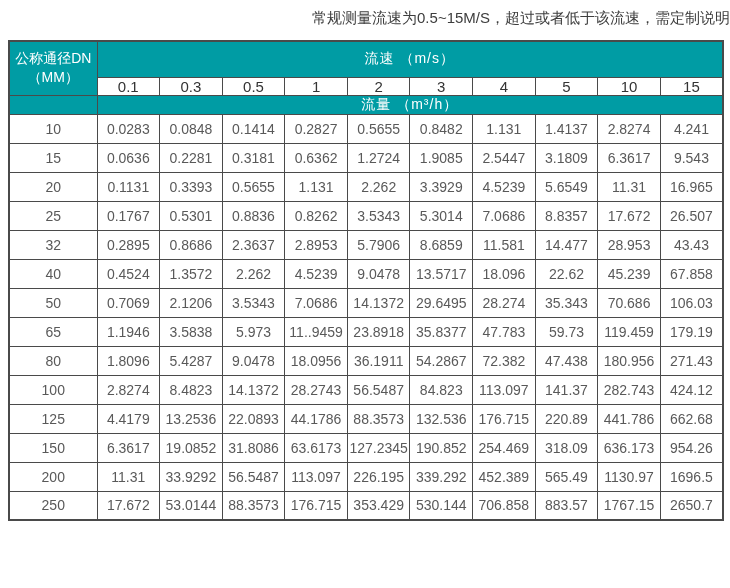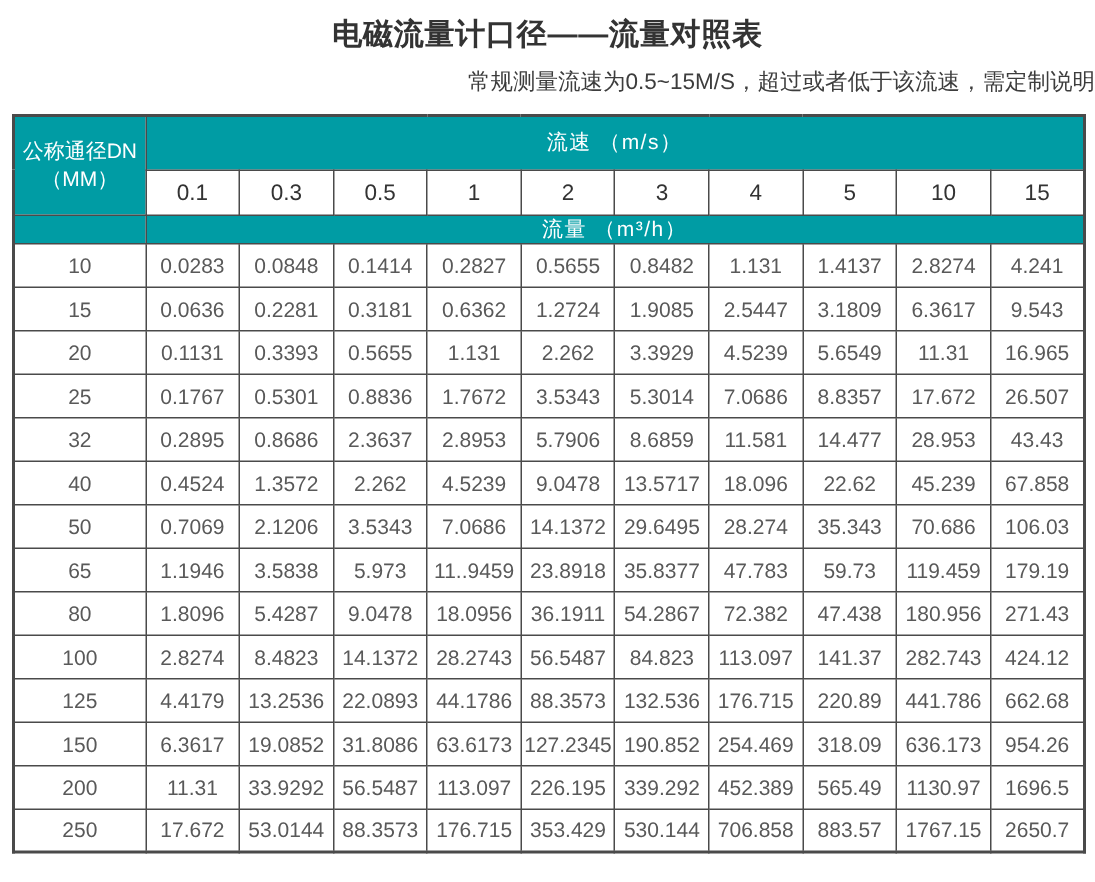--- a/index.html
+++ b/index.html
@@ -51,34 +51,33 @@
     color: var(--header-text);
     font-weight: normal;
   }
   th.corner { font-size: 14px; line-height: 1.4; }
   th.group-header { font-size: 14px; height: 36px; letter-spacing: 1px; }
   tr.velocity-values th {
     background: #FFFFFF;
     color: #333333;
     font-weight: normal;
     font-size: 15px;
-    height: 30px;
+    height: 18px;
   }
   tr.flow-group-row th { height: 17px; letter-spacing: 1px; }
   tbody td {
     font-size: 14px;
     color: var(--cell-text);
     height: 29px;
   }
 </style>
 </head>
 <body>
 
 <div class="page">
-  <h1 class="title">电磁流量计口径——流量对照表</h1>
   <div class="subtitle">常规测量流速为0.5~15M/S，超过或者低于该流速，需定制说明</div>
 
   <table class="flow-table">
     <colgroup>
       <col style="width:88px">
       <col span="10" style="width:62.6px">
     </colgroup>
     <thead>
       <tr>
         <th class="teal corner" rowspan="2">
@@ -142,21 +141,21 @@
           <td>4.5239</td>
           <td>5.6549</td>
           <td>11.31</td>
           <td>16.965</td>
         </tr>
         <tr>
           <td>25</td>
           <td>0.1767</td>
           <td>0.5301</td>
           <td>0.8836</td>
-          <td>1.7672</td>
+          <td>0.8262</td>
           <td>3.5343</td>
           <td>5.3014</td>
           <td>7.0686</td>
           <td>8.8357</td>
           <td>17.672</td>
           <td>26.507</td>
         </tr>
         <tr>
           <td>32</td>
           <td>0.2895</td>

